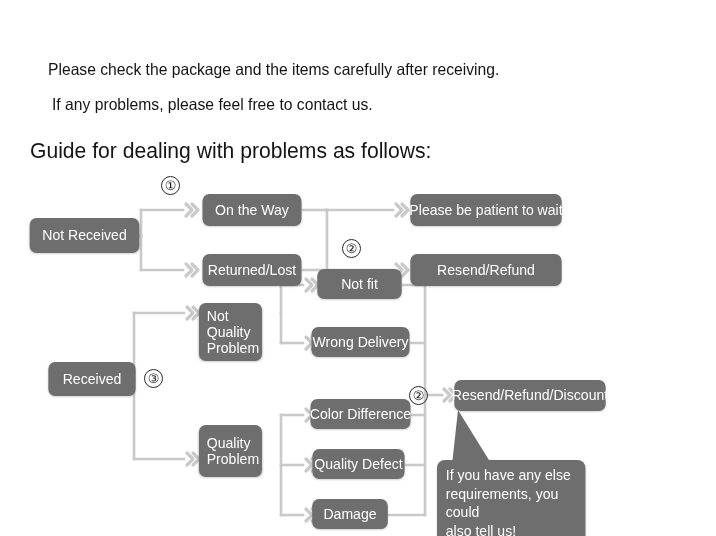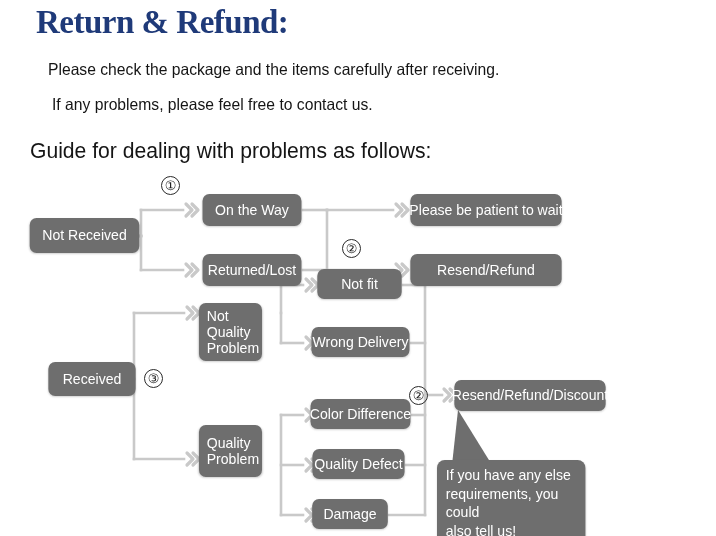--- a/index.html
+++ b/index.html
@@ -88,21 +88,20 @@
     box-shadow:0 1px 2px rgba(0,0,0,.18);
     transform:scaleX(0.97);
     transform-origin:left center;
   }
 </style>
 </head>
 <body>
 
 <div id="root">
 
-  <div class="title">Return &amp; Refund:</div>
   <div class="lead1">Please check the package and the items carefully after receiving.</div>
   <div class="lead2">If any problems, please feel free to contact us.</div>
   <div class="guide">Guide for dealing with problems as follows:</div>
 
   <div id="flow">
 
     <svg id="wires" viewBox="0 0 716 366">
       <defs>
         <g id="chev">
           <path d="M0,-6 L6,0 L0,6" fill="none" stroke="#c9c9c9" stroke-width="3.2" stroke-linecap="round" stroke-linejoin="round"></path>

